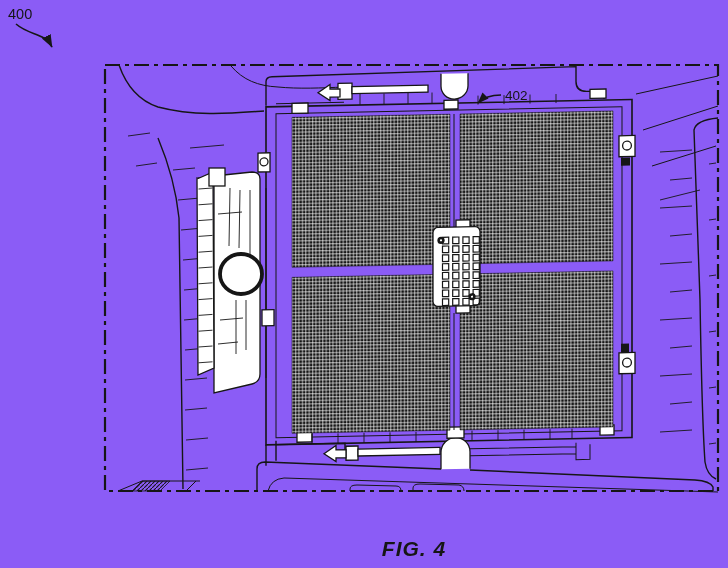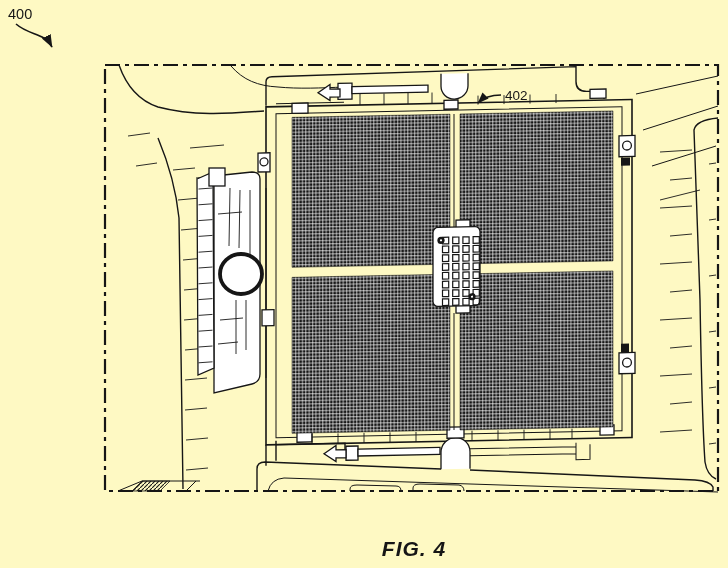--- a/index.html
+++ b/index.html
@@ -1,16 +1,16 @@
 <!DOCTYPE html>
 <html><head>
 <meta charset="utf-8">
 <style>
   html,body{margin:0;padding:0;background:#ffffff;}
-  .page{position:relative;width:728px;height:568px;background:#fef9c3;overflow:hidden;
+  .page{position:relative;width:728px;height:568px;background:#8b5cf6;overflow:hidden;
         font-family:"Liberation Sans",sans-serif;}
   svg{position:absolute;left:0;top:0;}
   .ln{stroke:#161616;fill:none;stroke-width:1.2;stroke-linecap:butt;}
   .thin{stroke-width:0.9;}
   .sw10{stroke-width:1.0;}
   .sw14{stroke-width:1.4;}
   .sw16{stroke-width:1.6;}
   .sw22{stroke-width:2.2;}
   .wfill{stroke:#161616;fill:#ffffff;stroke-width:1.3;}
   .dark{fill:#161616;stroke:none;}

